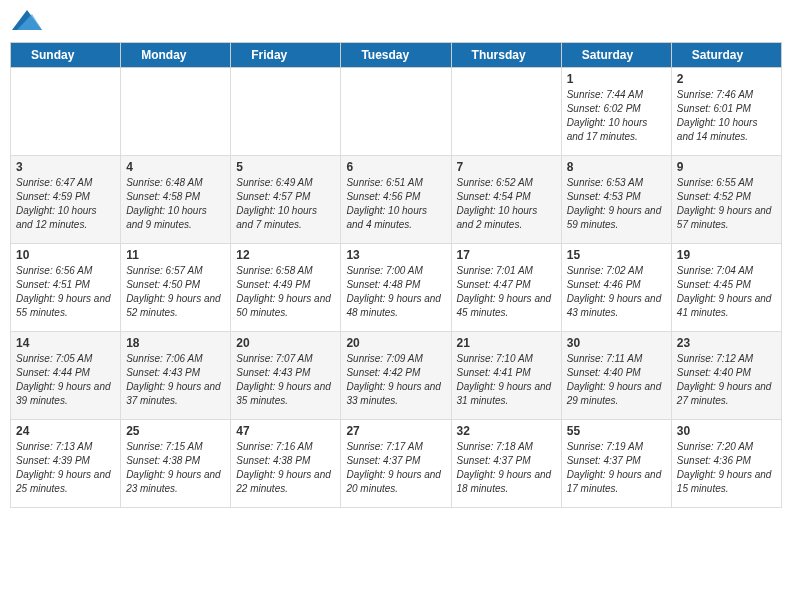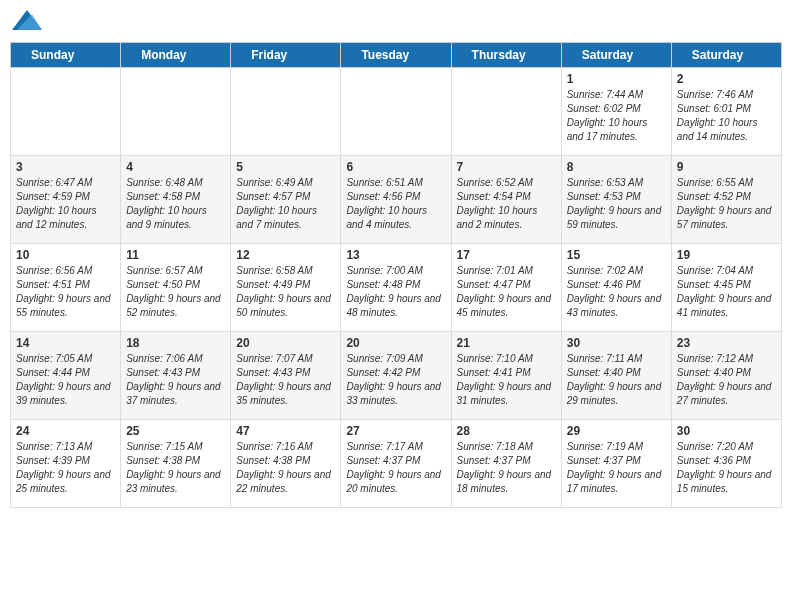--- a/index.html
+++ b/index.html
@@ -232,25 +232,25 @@
         </td>
         <td>
           <span class="day-num">47</span>
           <div class="cell-info">Sunrise: 7:16 AM<br>Sunset: 4:38 PM<br>Daylight: 9 hours and 22 minutes.</div>
         </td>
         <td>
           <span class="day-num">27</span>
           <div class="cell-info">Sunrise: 7:17 AM<br>Sunset: 4:37 PM<br>Daylight: 9 hours and 20 minutes.</div>
         </td>
         <td>
-          <span class="day-num">28</span>
+          <span class="day-num">32</span>
           <div class="cell-info">Sunrise: 7:18 AM<br>Sunset: 4:37 PM<br>Daylight: 9 hours and 18 minutes.</div>
         </td>
         <td>
-          <span class="day-num">29</span>
+          <span class="day-num">55</span>
           <div class="cell-info">Sunrise: 7:19 AM<br>Sunset: 4:37 PM<br>Daylight: 9 hours and 17 minutes.</div>
         </td>
         <td>
           <span class="day-num">30</span>
           <div class="cell-info">Sunrise: 7:20 AM<br>Sunset: 4:36 PM<br>Daylight: 9 hours and 15 minutes.</div>
         </td>
       </tr>
     </tbody>
 </table>
 

